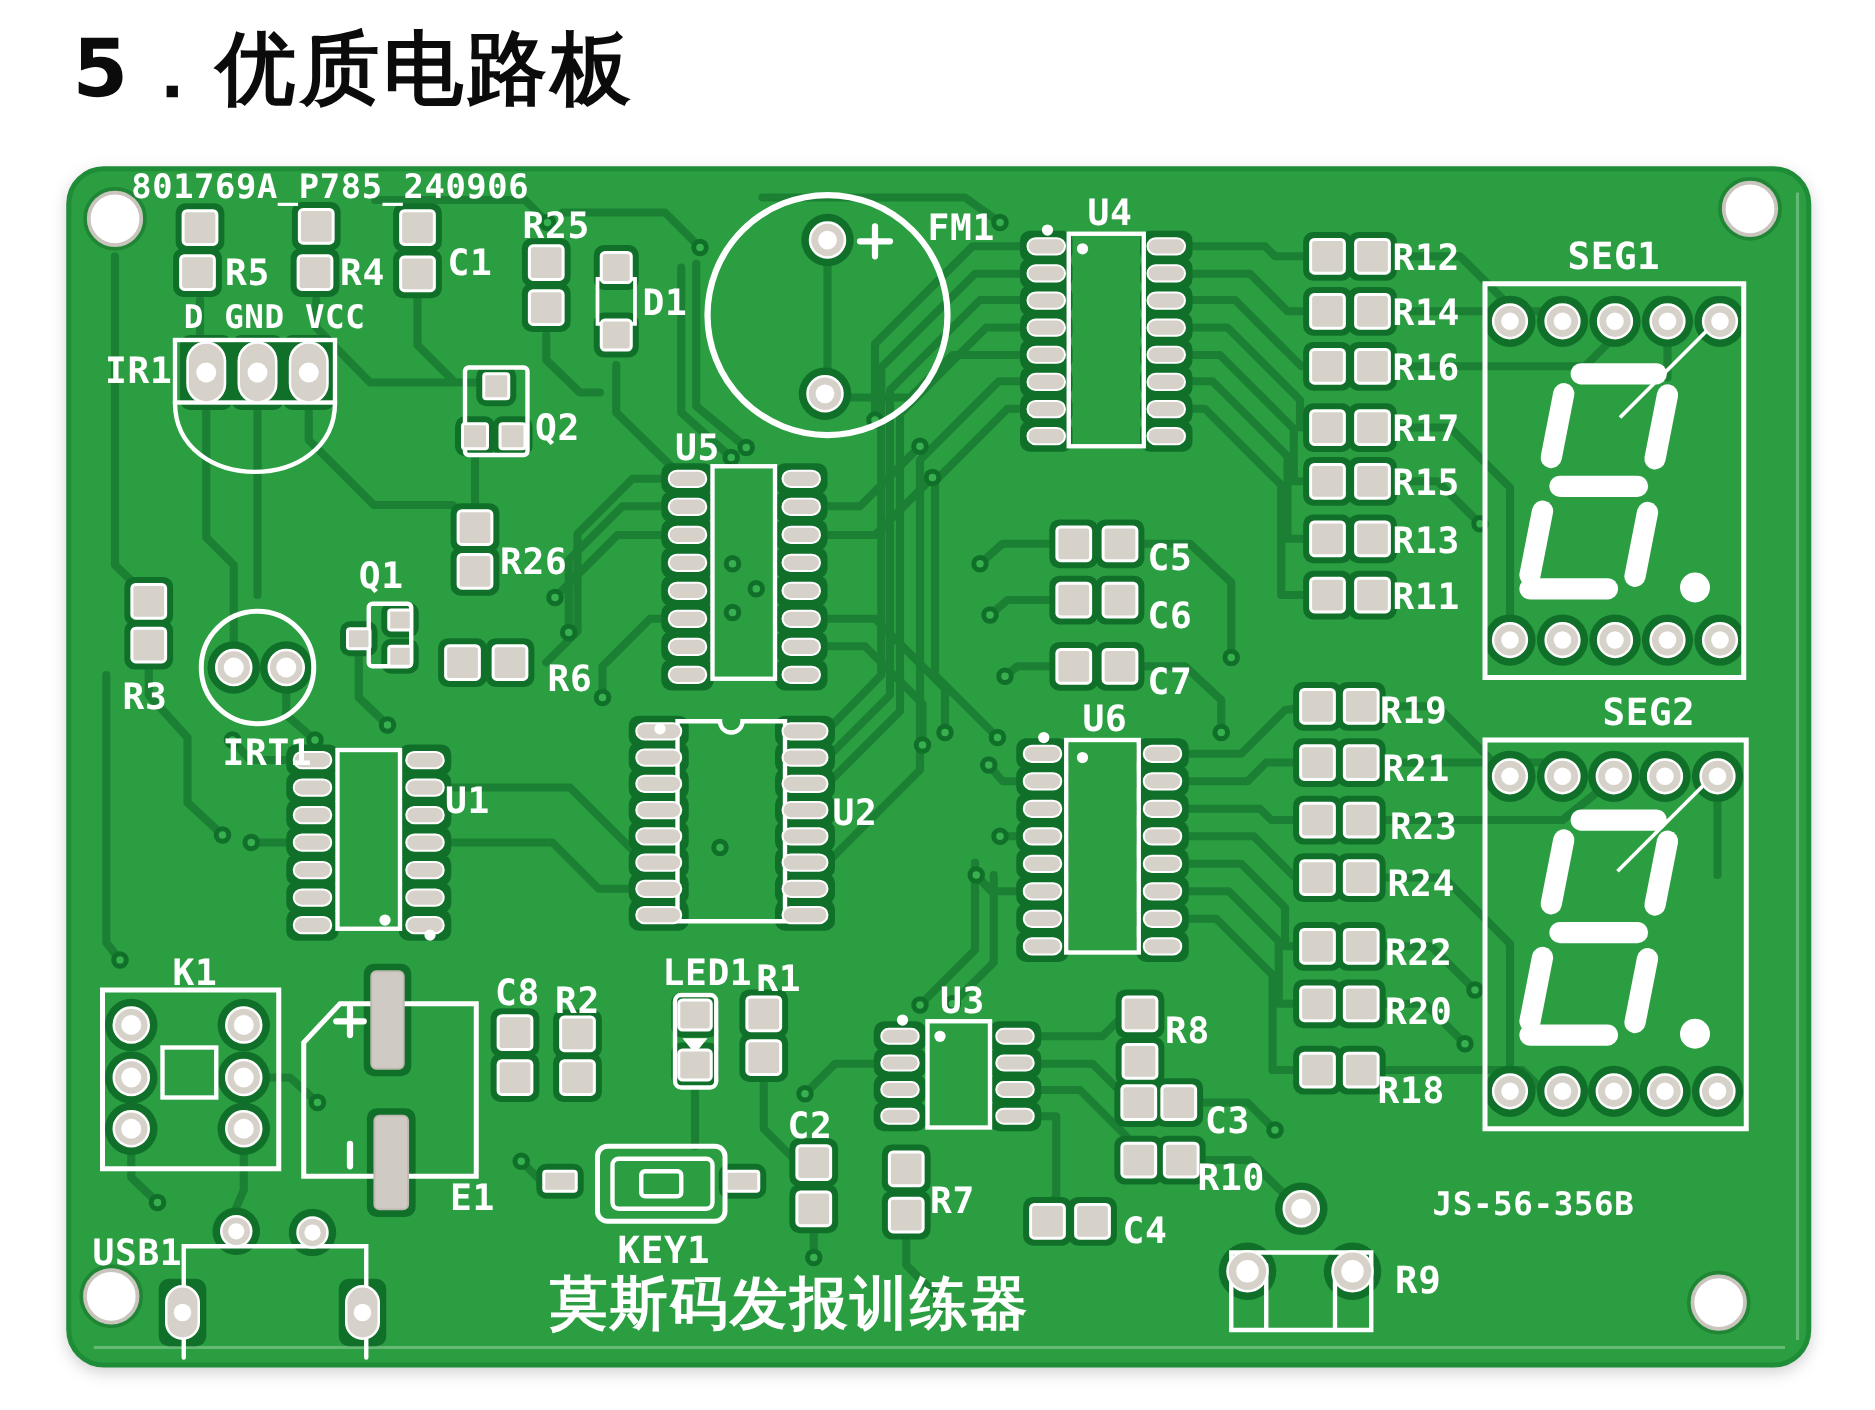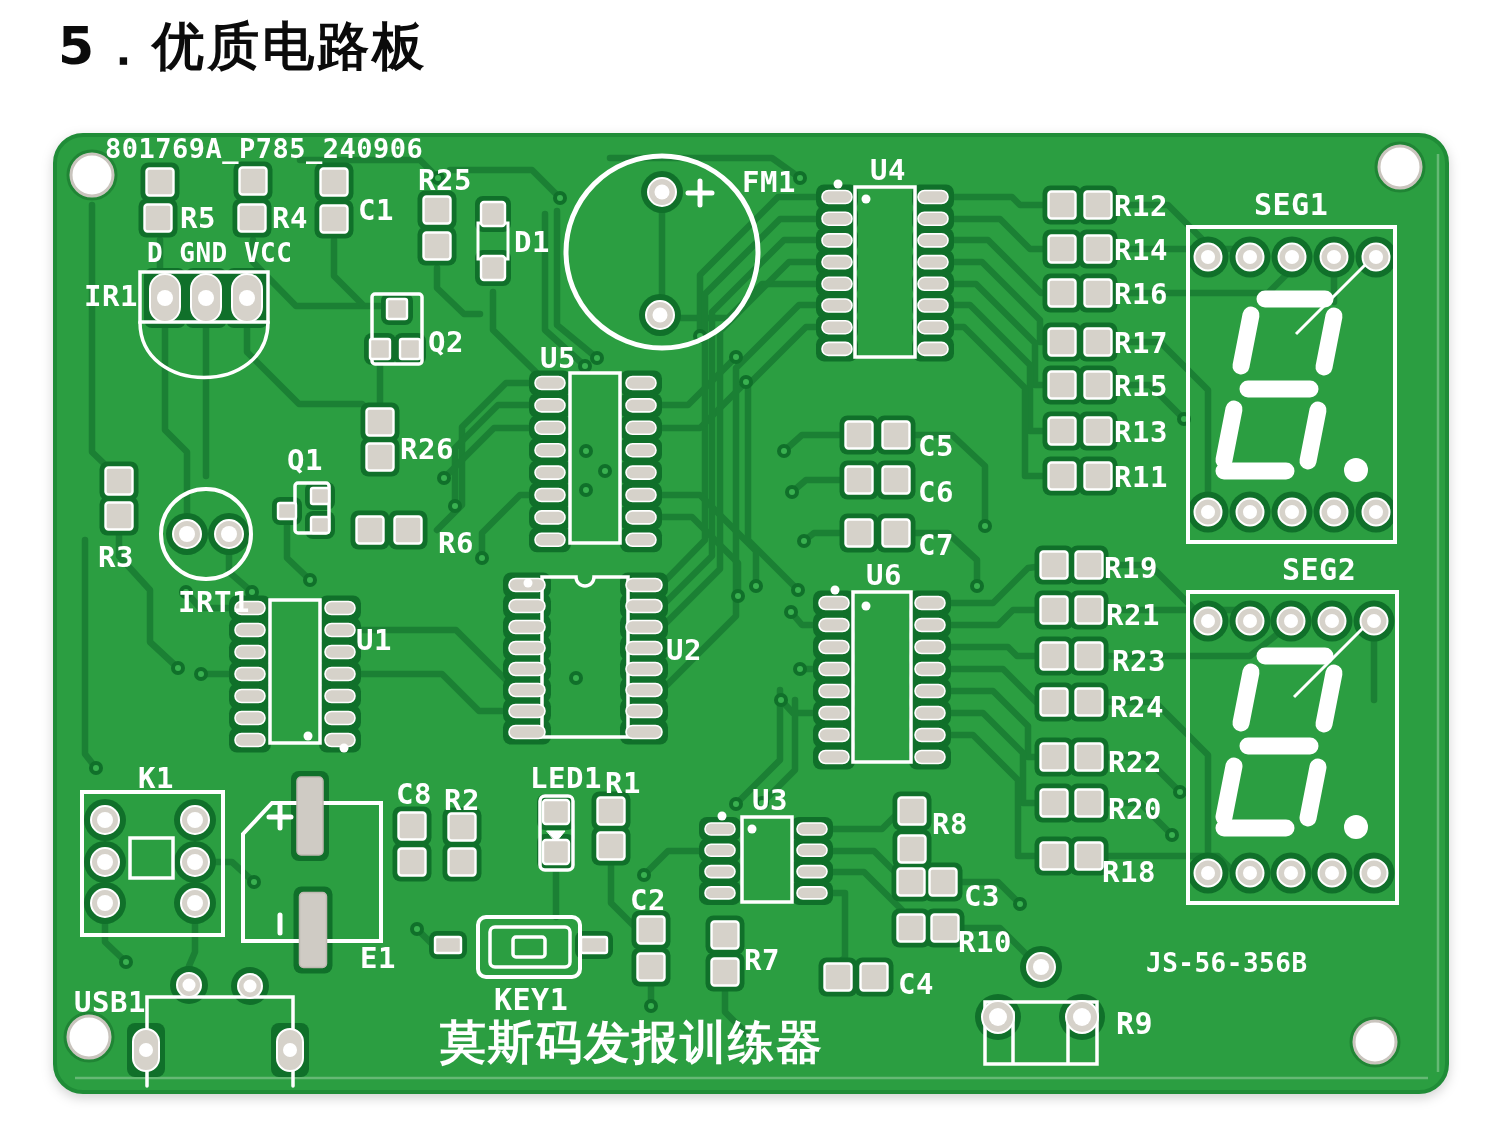--- a/index.html
+++ b/index.html
@@ -1,17 +1,17 @@
 <!DOCTYPE html>
 <html><head>
 <meta charset="utf-8">
 <style>
   html,body{margin:0;padding:0;background:#ffffff;}
   body{width:1500px;height:1128px;position:relative;font-family:"DejaVu Sans",sans-serif;overflow:hidden;}
-  .title{position:absolute;left:58px;top:12px;font-size:52px;font-weight:600;color:#0b0b0b;letter-spacing:3px;white-space:nowrap;}
+  .title{position:absolute;left:58px;top:12px;font-size:64px;font-weight:600;color:#0b0b0b;letter-spacing:3px;white-space:nowrap;}
   #pcb{position:absolute;left:0;top:0;}
   .board{filter:drop-shadow(0 4px 6px rgba(0,0,0,.18));}
   text{user-select:none;}
 </style>
 </head>
 <body>
 
 <div class="title">5．优质电路板</div>
 
 <svg id="pcb" width="1500" height="1128" viewBox="0 0 1500 1128">

